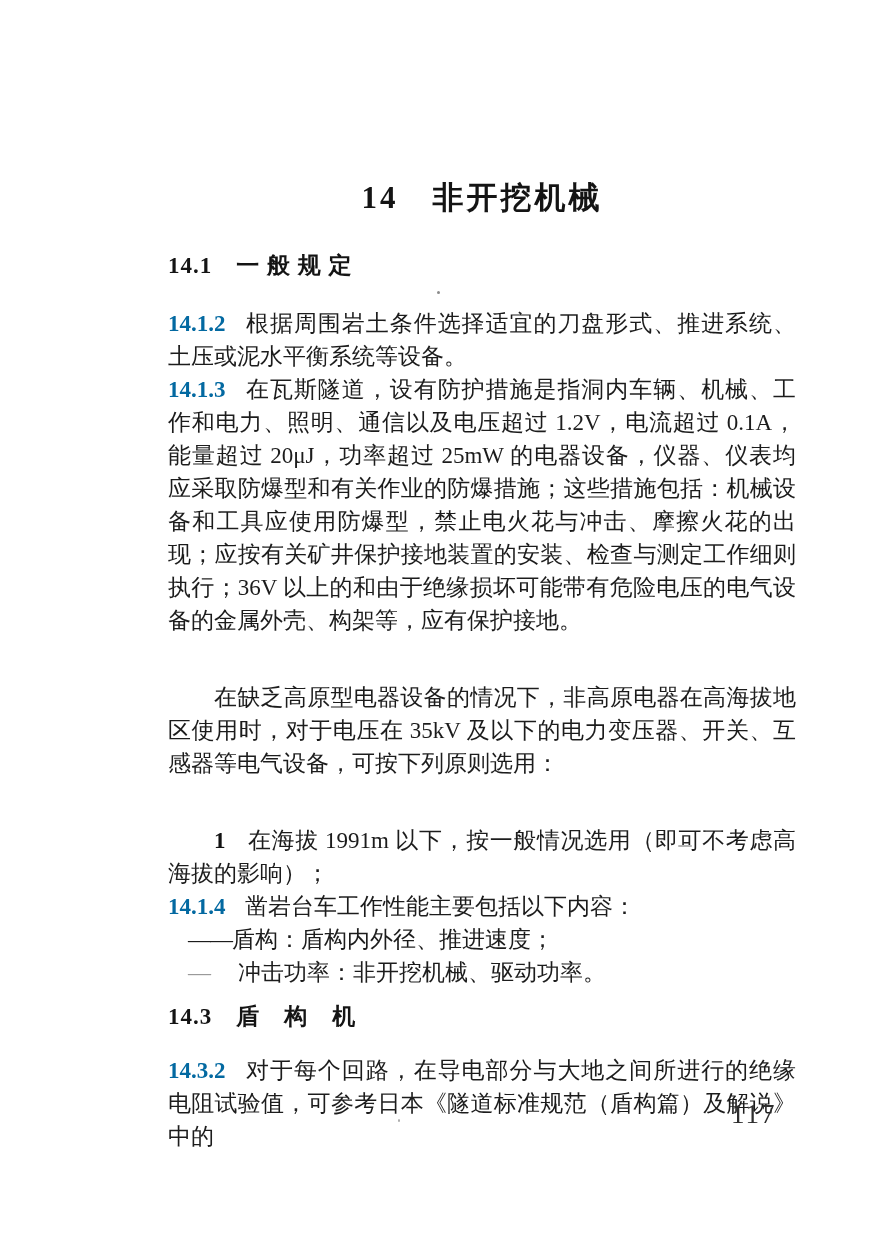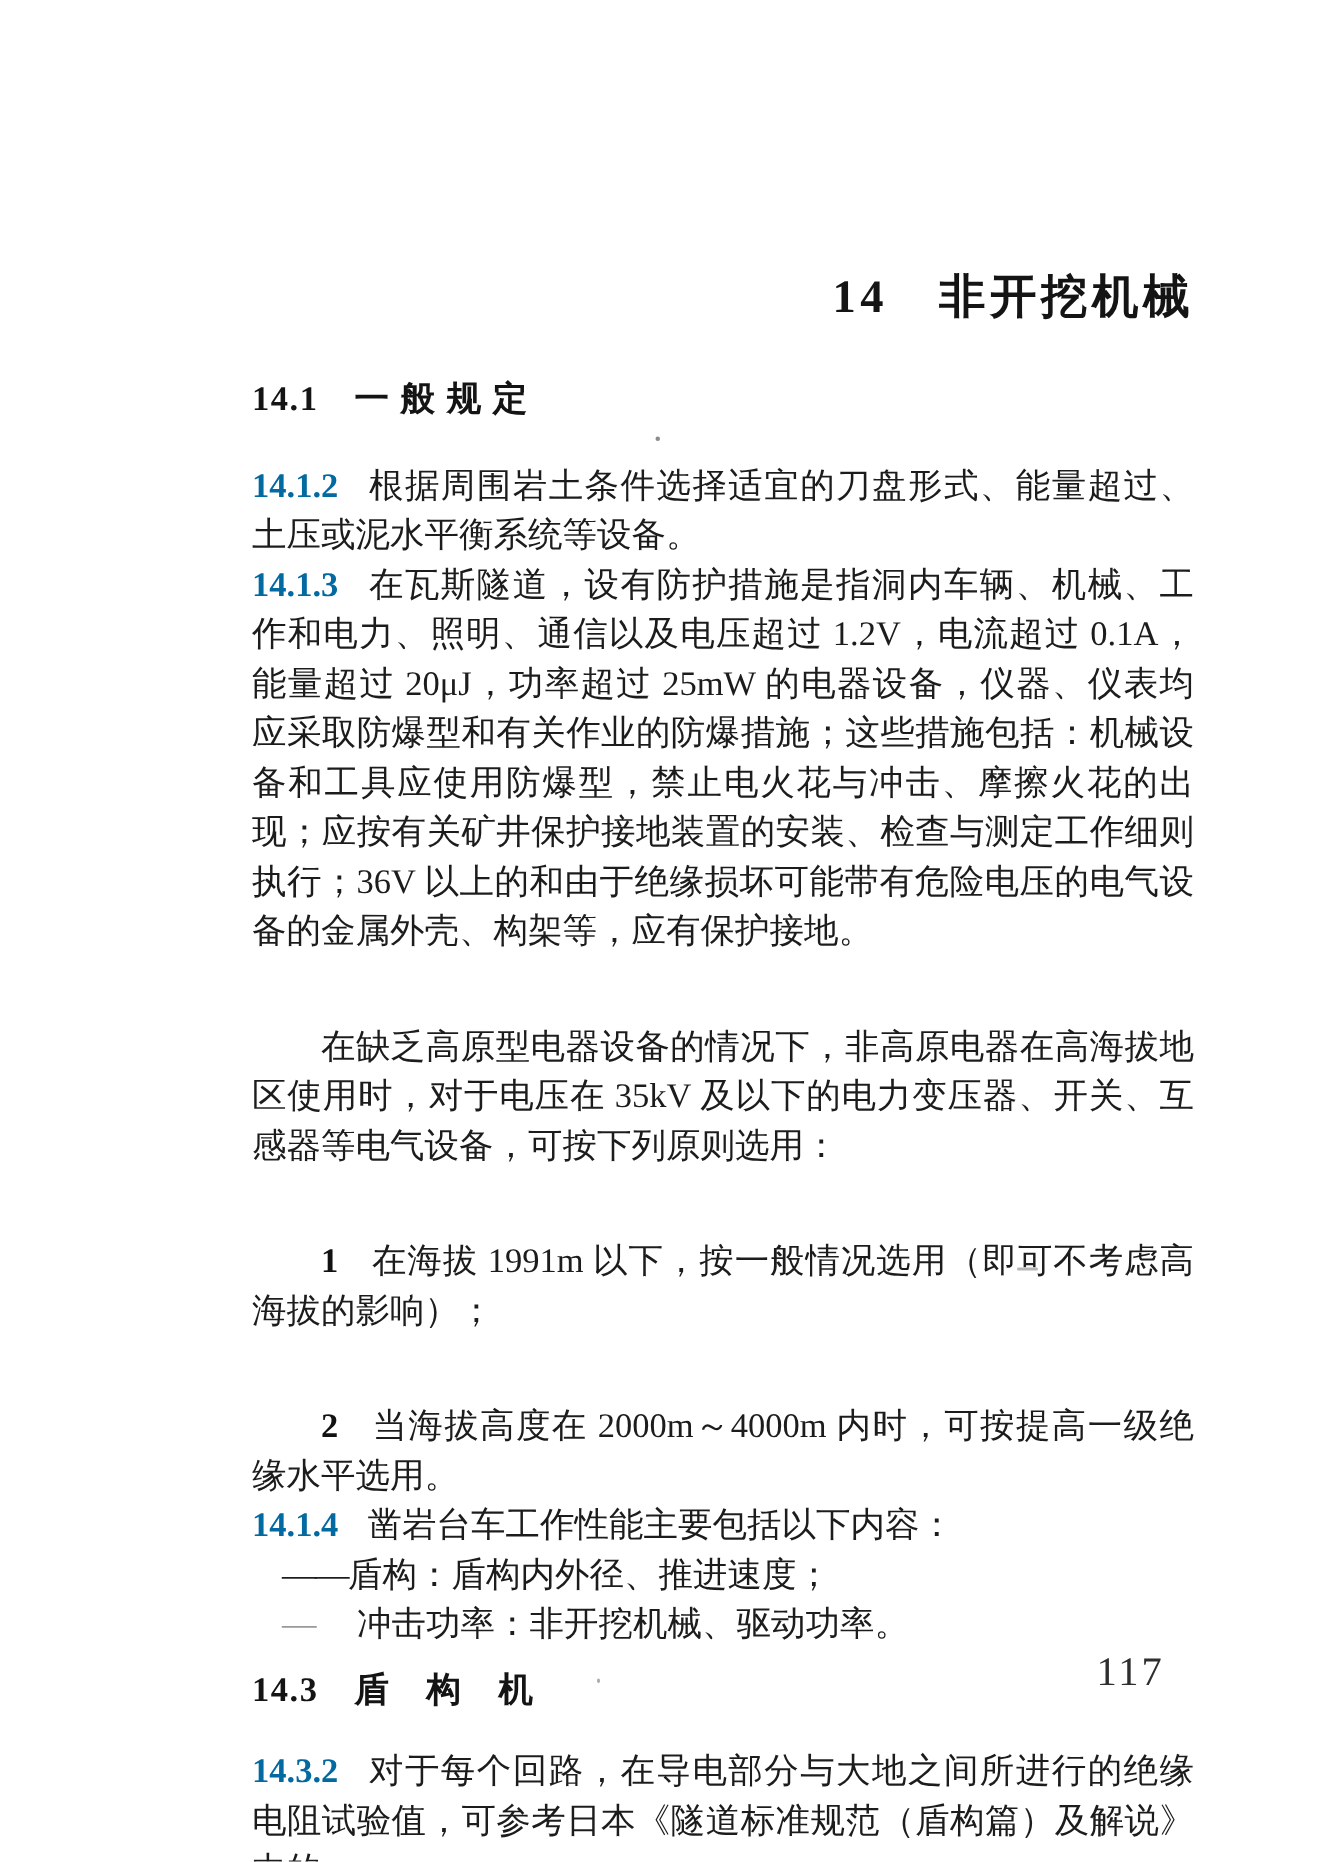--- a/index.html
+++ b/index.html
@@ -14,21 +14,21 @@
   }
   .content {
     position:absolute;
     left:168px; top:180px;
     width:628px;
   }
   h1.chapter {
     font-size:31px;
     line-height:36px;
     font-weight:bold;
-    text-align:right;
+    text-align:center;
     letter-spacing:3px;
     color:#141414;
   }
   h2.section {
     font-size:23px;
     line-height:24px;
     font-weight:bold;
     text-align:left;
     letter-spacing:1px;
     color:#141414;
@@ -77,29 +77,28 @@
 </style>
 </head>
 <body>
 
 <div class="content">
 
   <h1 class="chapter">14　非开挖机械</h1>
 
   <h2 class="section section-1">14.1　一 般 规 定</h2>
 
-  <p class="para"><span class="clause-num">14.1.2</span><span>根据周围岩土条件选择适宜的刀盘形式、能量超过、土压或泥水平衡系统等设备。</span></p>
+  <p class="para"><span class="clause-num">14.1.2</span><span>根据周围岩土条件选择适宜的刀盘形式、推进系统、土压或泥水平衡系统等设备。</span></p>
 
   <p class="para"><span class="clause-num">14.1.3</span><span>在瓦斯隧道，设有防护措施是指洞内车辆、机械、工作和电力、照明、通信以及电压超过 1.2V，电流超过 0.1A，能量超过 20μJ，功率超过 25mW 的电器设备，仪器、仪表均应采取防爆型和有关作业的防爆措施；这些措施包括：机械设备和工具应使用防爆型，禁止电火花与冲击、摩擦火花的出现；应按有关矿井保护接地装置的安装、检查与测定工作细则执行；36V 以上的和由于绝缘损坏可能带有危险电压的电气设备的金属外壳、构架等，应有保护接地。</span></p>
 
   <p class="para indent">在缺乏高原型电器设备的情况下，非高原电器在高海拔地区使用时，对于电压在 35kV 及以下的电力变压器、开关、互感器等电气设备，可按下列原则选用：</p>
 
   <p class="para indent"><span class="item-num">1</span><span>在海拔 1991m 以下，按一般情况选用（即可不考虑高海拔的影响）；</span></p>
 
-  <p class="para indent"><span class="item-num">2</span><span>当海拔高度在 2000m～4000m 内时，可按提高一级绝缘水平选用。</span></p>
 
   <p class="para"><span class="clause-num">14.1.4</span><span>凿岩台车工作性能主要包括以下内容：</span></p>
 
   <p class="para dash-item"><span class="dash">——</span><span>盾构：盾构内外径、推进速度；</span></p>
 
   <p class="para dash-item"><span class="dash-faint">—</span><span>冲击功率：非开挖机械、驱动功率。</span></p>
 
   <h2 class="section section-3">14.3　盾　构　机</h2>
 
   <p class="para"><span class="clause-num">14.3.2</span><span>对于每个回路，在导电部分与大地之间所进行的绝缘电阻试验值，可参考日本《隧道标准规范（盾构篇）及解说》中的</span></p>

